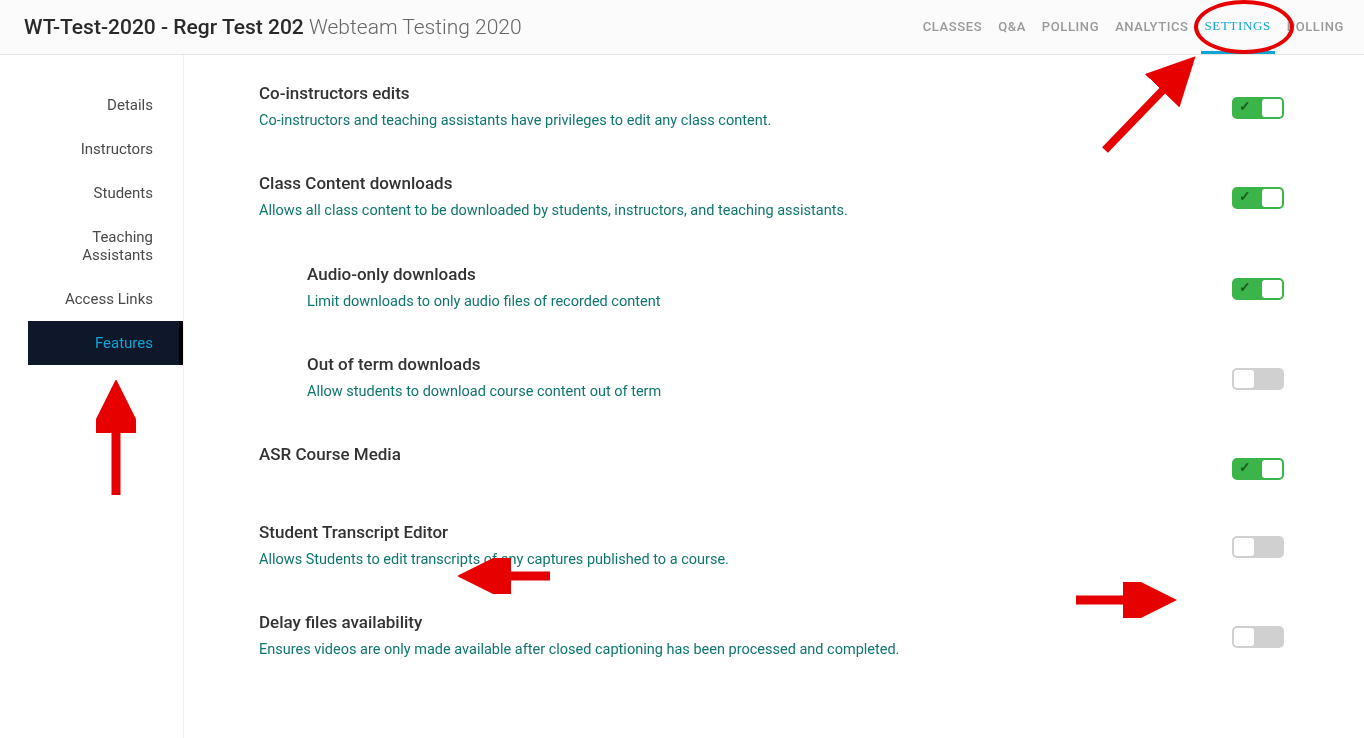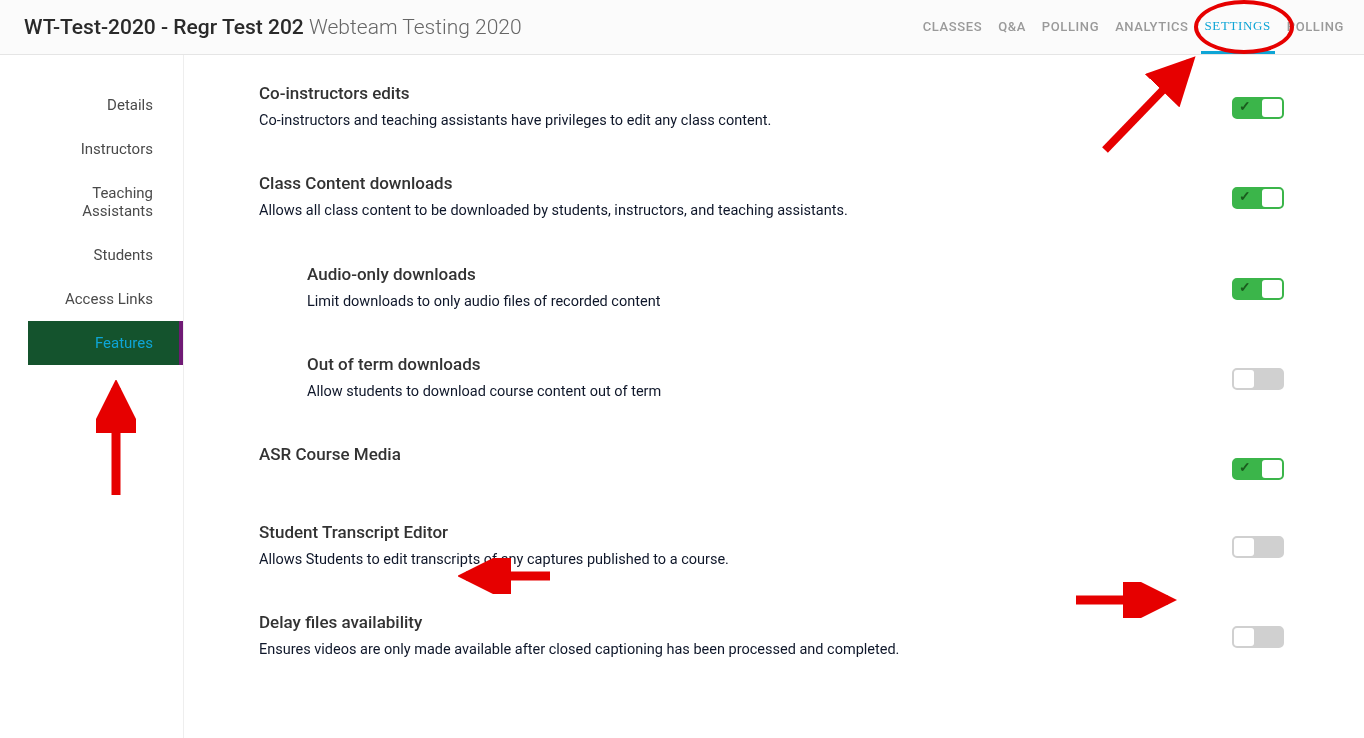--- a/index.html
+++ b/index.html
@@ -78,22 +78,22 @@
     }
     .sidebar-item {
       text-align: right;
       padding: 13px 30px 13px 10px;
       font-size: 15px;
       color: #4a4a4a;
       cursor: pointer;
     }
     .sidebar-item.active {
       color: #0ea5d6;
-      background: #14532d;
-      border-right: 4px solid #701a75;
+      background: #0f172a;
+      border-right: 4px solid #000000;
       padding-right: 26px;
       margin-left: 20px;
     }
     .content {
       flex: 1;
       padding: 28px 80px 0 75px;
       overflow-y: auto;
     }
     .setting-row {
       display: flex;
@@ -108,21 +108,21 @@
       padding-right: 40px;
     }
     .setting-title {
       font-size: 17px;
       font-weight: 500;
       color: #333;
       margin-bottom: 8px;
     }
     .setting-desc {
       font-size: 14.5px;
-      color: #0f172a;
+      color: #0f766e;
       line-height: 1.4;
     }
     .toggle {
       width: 52px;
       height: 22px;
       border: 2px solid;
       border-radius: 5px;
       position: relative;
       cursor: pointer;
       flex-shrink: 0;
@@ -193,22 +193,22 @@
     <span class="nav-tab">ANALYTICS</span>
     <span class="nav-tab active">SETTINGS</span>
     <span class="nav-tab">POLLING</span>
   </div>
 </div>
 
 <div class="layout">
   <div class="sidebar">
     <div class="sidebar-item">Details</div>
     <div class="sidebar-item">Instructors</div>
+    <div class="sidebar-item">Students</div>
     <div class="sidebar-item">Teaching Assistants</div>
-    <div class="sidebar-item">Students</div>
     <div class="sidebar-item">Access Links</div>
     <div class="sidebar-item active">Features</div>
   </div>
 
   <div class="content">
 
   <div class="setting-row">
         <div class="setting-text">
           <div class="setting-title">Co-instructors edits</div>
           <div class="setting-desc">Co-instructors and teaching assistants have privileges to edit any class content.</div>

